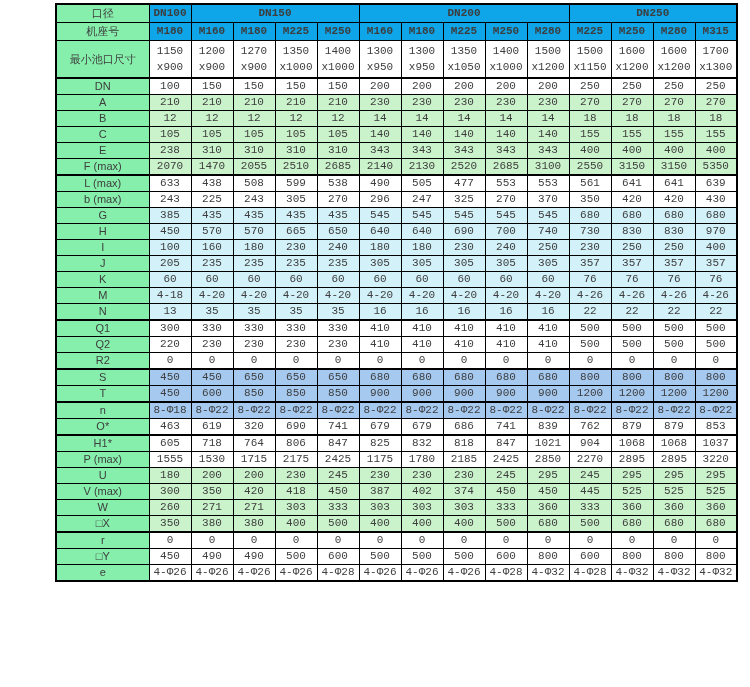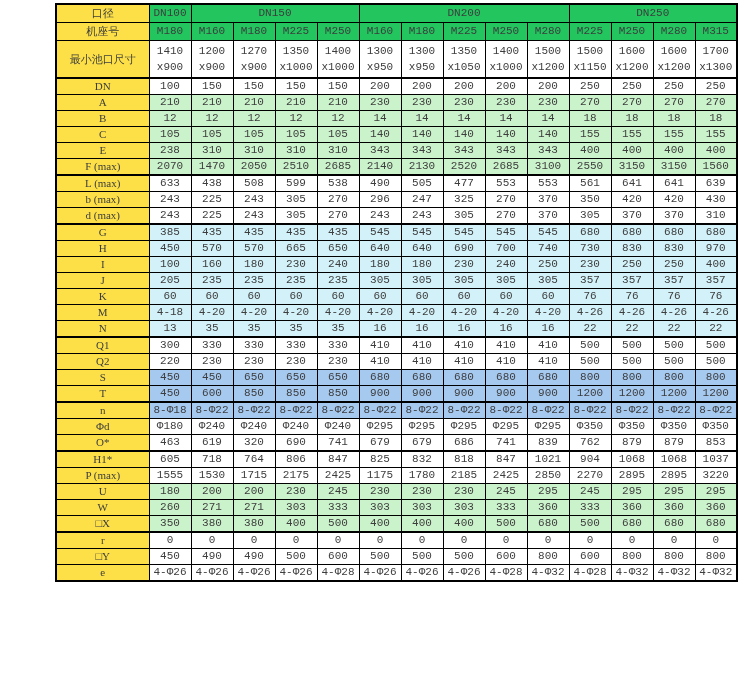--- a/index.html
+++ b/index.html
@@ -3,23 +3,23 @@
 <meta charset="utf-8">
 <style>
   html,body{margin:0;padding:0;background:#ffffff;}
   .canvas{position:relative;width:750px;height:687px;background:#ffffff;overflow:hidden;
           font-family:"Liberation Mono","DejaVu Sans Mono",monospace;}
   table.spec{position:absolute;left:55px;top:3px;border-collapse:collapse;table-layout:fixed;
              border:2px solid #000;}
   table.spec td{border:1px solid #000;text-align:center;vertical-align:middle;
                 padding:0;font-size:11px;line-height:1.25;color:#3d3d3d;
                 overflow:hidden;white-space:nowrap;}
-  td.lbl{background:#fde047;color:#1c1c1c;font-size:12px;
-         font-family:Liberation Serif, serif;}
-  td.hdr{background:#22c55e;color:#1c1c1c;font-size:11px;}
+  td.lbl{background:#86efac;color:#1c1c1c;font-size:12px;
+         font-family:Liberation Sans, sans-serif;}
+  td.hdr{background:#0ea5e9;color:#1c1c1c;font-size:11px;font-weight:bold;}
   td.w{background:#ffffff;}
   td.g{background:#cbf3cb;}
   td.c{background:#d2f1f8;}
   td.b{background:#a6c9f0;}
   td.vr{border-right-width:2px;}
   tr.thick td{border-bottom-width:2px;}
   tr.hrow td{height:17px;}
   tr.drow td{height:15px;}
   tr.tall td{height:36px;white-space:pre-line;line-height:1.5;}
 </style>
@@ -65,21 +65,21 @@
           <td class="hdr">M225</td>
           <td class="hdr">M250</td>
           <td class="hdr vr">M280</td>
           <td class="hdr">M225</td>
           <td class="hdr">M250</td>
           <td class="hdr">M280</td>
           <td class="hdr">M315</td>
         </tr>
         <tr class="tall thick">
           <td class="lbl vr">最小池口尺寸</td>
-          <td class="w vr">1410
+          <td class="w vr">1150
 x900</td>
           <td class="w">1200
 x900</td>
           <td class="w">1270
 x900</td>
           <td class="w">1350
 x1000</td>
           <td class="w vr">1400
 x1000</td>
           <td class="w">1300
@@ -183,32 +183,32 @@
           <td class="g vr">343</td>
           <td class="g">400</td>
           <td class="g">400</td>
           <td class="g">400</td>
           <td class="g">400</td>
         </tr>
         <tr class="drow thick">
           <td class="lbl vr">F (max)</td>
           <td class="g vr">2070</td>
           <td class="g">1470</td>
-          <td class="g">2050</td>
+          <td class="g">2055</td>
           <td class="g">2510</td>
           <td class="g vr">2685</td>
           <td class="g">2140</td>
           <td class="g">2130</td>
           <td class="g">2520</td>
           <td class="g">2685</td>
           <td class="g vr">3100</td>
           <td class="g">2550</td>
           <td class="g">3150</td>
           <td class="g">3150</td>
-          <td class="g">1560</td>
+          <td class="g">5350</td>
         </tr>
         <tr class="drow">
           <td class="lbl vr">L (max)</td>
           <td class="w vr">633</td>
           <td class="w">438</td>
           <td class="w">508</td>
           <td class="w">599</td>
           <td class="w vr">538</td>
           <td class="w">490</td>
           <td class="w">505</td>
@@ -229,37 +229,20 @@
           <td class="w vr">270</td>
           <td class="w">296</td>
           <td class="w">247</td>
           <td class="w">325</td>
           <td class="w">270</td>
           <td class="w vr">370</td>
           <td class="w">350</td>
           <td class="w">420</td>
           <td class="w">420</td>
           <td class="w">430</td>
-        </tr>
-        <tr class="drow thick">
-          <td class="lbl vr">d (max)</td>
-          <td class="w vr">243</td>
-          <td class="w">225</td>
-          <td class="w">243</td>
-          <td class="w">305</td>
-          <td class="w vr">270</td>
-          <td class="w">243</td>
-          <td class="w">243</td>
-          <td class="w">305</td>
-          <td class="w">270</td>
-          <td class="w vr">370</td>
-          <td class="w">305</td>
-          <td class="w">370</td>
-          <td class="w">370</td>
-          <td class="w">310</td>
         </tr>
         <tr class="drow">
           <td class="lbl vr">G</td>
           <td class="c vr">385</td>
           <td class="c">435</td>
           <td class="c">435</td>
           <td class="c">435</td>
           <td class="c vr">435</td>
           <td class="c">545</td>
           <td class="c">545</td>
@@ -400,20 +383,37 @@
           <td class="w">410</td>
           <td class="w">410</td>
           <td class="w">410</td>
           <td class="w">410</td>
           <td class="w vr">410</td>
           <td class="w">500</td>
           <td class="w">500</td>
           <td class="w">500</td>
           <td class="w">500</td>
         </tr>
+        <tr class="drow thick">
+          <td class="lbl vr">R2</td>
+          <td class="w vr">0</td>
+          <td class="w">0</td>
+          <td class="w">0</td>
+          <td class="w">0</td>
+          <td class="w vr">0</td>
+          <td class="w">0</td>
+          <td class="w">0</td>
+          <td class="w">0</td>
+          <td class="w">0</td>
+          <td class="w vr">0</td>
+          <td class="w">0</td>
+          <td class="w">0</td>
+          <td class="w">0</td>
+          <td class="w">0</td>
+        </tr>
         <tr class="drow">
           <td class="lbl vr">S</td>
           <td class="b vr">450</td>
           <td class="b">450</td>
           <td class="b">650</td>
           <td class="b">650</td>
           <td class="b vr">650</td>
           <td class="b">680</td>
           <td class="b">680</td>
           <td class="b">680</td>
@@ -451,37 +451,20 @@
           <td class="b">8-Φ22</td>
           <td class="b">8-Φ22</td>
           <td class="b">8-Φ22</td>
           <td class="b">8-Φ22</td>
           <td class="b vr">8-Φ22</td>
           <td class="b">8-Φ22</td>
           <td class="b">8-Φ22</td>
           <td class="b">8-Φ22</td>
           <td class="b">8-Φ22</td>
         </tr>
-        <tr class="drow">
-          <td class="lbl vr">Φd</td>
-          <td class="w vr">Φ180</td>
-          <td class="w">Φ240</td>
-          <td class="w">Φ240</td>
-          <td class="w">Φ240</td>
-          <td class="w vr">Φ240</td>
-          <td class="w">Φ295</td>
-          <td class="w">Φ295</td>
-          <td class="w">Φ295</td>
-          <td class="w">Φ295</td>
-          <td class="w vr">Φ295</td>
-          <td class="w">Φ350</td>
-          <td class="w">Φ350</td>
-          <td class="w">Φ350</td>
-          <td class="w">Φ350</td>
-        </tr>
         <tr class="drow thick">
           <td class="lbl vr">O*</td>
           <td class="w vr">463</td>
           <td class="w">619</td>
           <td class="w">320</td>
           <td class="w">690</td>
           <td class="w vr">741</td>
           <td class="w">679</td>
           <td class="w">679</td>
           <td class="w">686</td>
@@ -537,20 +520,37 @@
           <td class="g">230</td>
           <td class="g">230</td>
           <td class="g">245</td>
           <td class="g vr">295</td>
           <td class="g">245</td>
           <td class="g">295</td>
           <td class="g">295</td>
           <td class="g">295</td>
         </tr>
         <tr class="drow">
+          <td class="lbl vr">V (max)</td>
+          <td class="g vr">300</td>
+          <td class="g">350</td>
+          <td class="g">420</td>
+          <td class="g">418</td>
+          <td class="g vr">450</td>
+          <td class="g">387</td>
+          <td class="g">402</td>
+          <td class="g">374</td>
+          <td class="g">450</td>
+          <td class="g vr">450</td>
+          <td class="g">445</td>
+          <td class="g">525</td>
+          <td class="g">525</td>
+          <td class="g">525</td>
+        </tr>
+        <tr class="drow">
           <td class="lbl vr">W</td>
           <td class="g vr">260</td>
           <td class="g">271</td>
           <td class="g">271</td>
           <td class="g">303</td>
           <td class="g vr">333</td>
           <td class="g">303</td>
           <td class="g">303</td>
           <td class="g">303</td>
           <td class="g">333</td>

